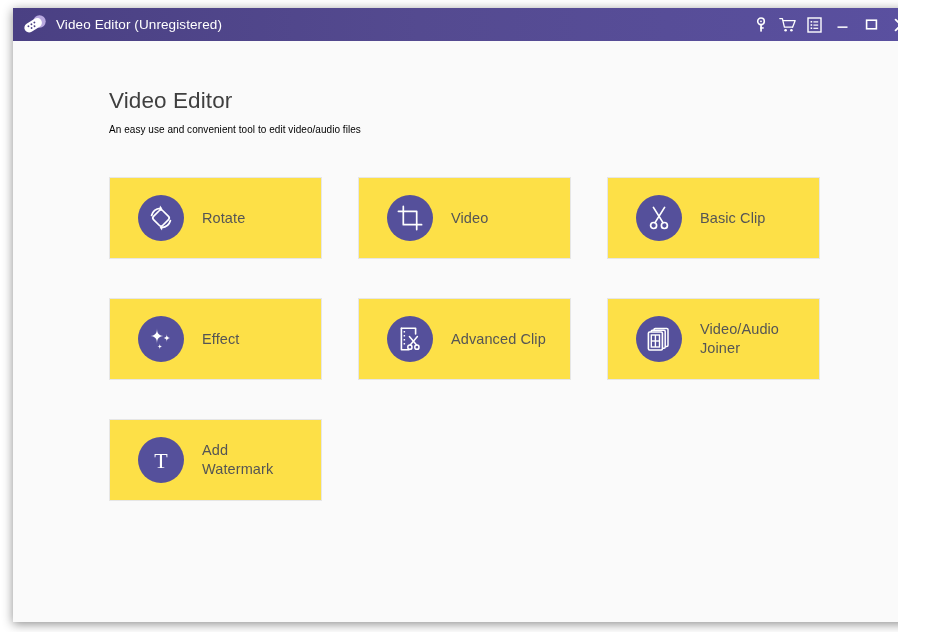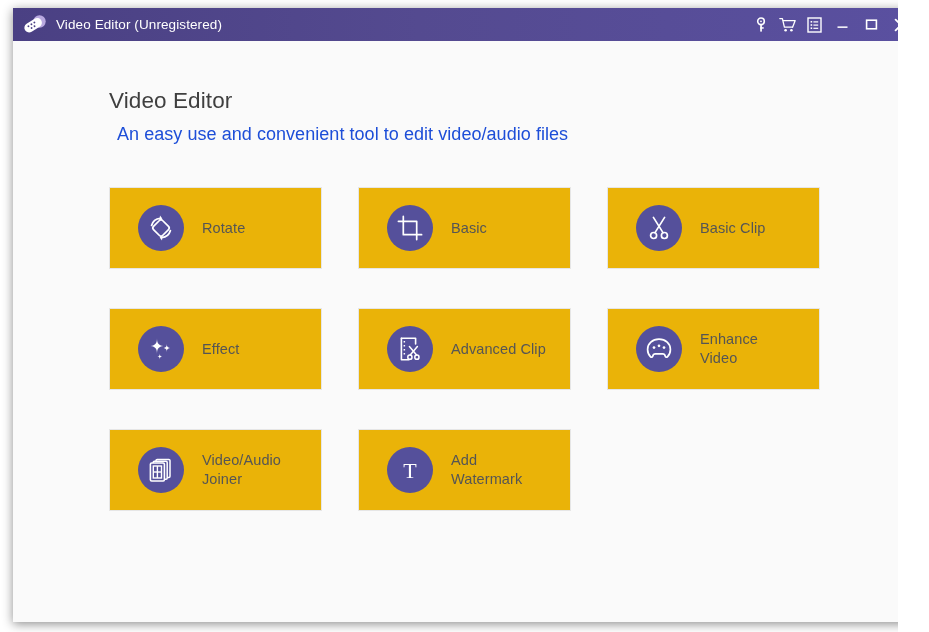--- a/index.html
+++ b/index.html
@@ -111,39 +111,39 @@
 
   #page-title {
     font-size: 22.5px;
     color: #3f3f3f;
     font-weight: normal;
     margin: 0;
     letter-spacing: 0.1px;
   }
 
   #page-subtitle {
-    font-size: 18px;
-    color: #1d4ed8;
-    margin: 10px 0 0 8px;
+    font-size: 10px;
+    color: #000000;
+    margin: 10px 0 0 0;
     letter-spacing: 0.05px;
   }
 
   #tool-grid {
     margin: 42px 0 0 96px;
     display: grid;
     grid-template-columns: repeat(3, 213px);
     grid-column-gap: 36px;
     grid-row-gap: 39px;
     width: 711px;
   }
 
   .tool-card {
     height: 82px;
     border: 1px solid #e6e6e6;
-    background: #eab308;
+    background: #fde047;
     display: flex;
     align-items: center;
     padding-left: 28px;
     box-sizing: border-box;
     cursor: pointer;
   }
 
   .tool-icon {
     width: 46px;
     height: 46px;
@@ -266,21 +266,21 @@
           <span class="tool-label">Rotate</span>
         </div>
 
         <div class="tool-card">
           <span class="tool-icon">
             <svg width="26" height="26" viewBox="0 0 26 26">
               <path d="M6.3 1.4 V19.7 H24.6" fill="none" stroke="#ffffff" stroke-width="1.7" stroke-linecap="round" stroke-linejoin="round"></path>
               <path d="M1.4 6.3 H19.7 V24.6" fill="none" stroke="#ffffff" stroke-width="1.7" stroke-linecap="round" stroke-linejoin="round"></path>
             </svg>
           </span>
-          <span class="tool-label">Basic</span>
+          <span class="tool-label">Video</span>
         </div>
 
         <div class="tool-card">
           <span class="tool-icon">
             <svg width="26" height="26" viewBox="0 0 26 26">
               <path d="M7.4 2.4 L17.0 17.6" fill="none" stroke="#ffffff" stroke-width="1.7" stroke-linecap="round"></path>
               <path d="M18.6 2.4 L9.0 17.6" fill="none" stroke="#ffffff" stroke-width="1.7" stroke-linecap="round"></path>
               <circle cx="7.6" cy="20.5" r="3.0" fill="none" stroke="#ffffff" stroke-width="1.7"></circle>
               <circle cx="18.4" cy="20.5" r="3.0" fill="none" stroke="#ffffff" stroke-width="1.7"></circle>
             </svg>
@@ -310,32 +310,20 @@
               <rect x="6.6" y="17.0" width="1.5" height="1.5" fill="#ffffff"></rect>
               <path d="M12.4 10.6 L19.6 19.0" fill="none" stroke="#ffffff" stroke-width="1.5" stroke-linecap="round"></path>
               <path d="M20.4 10.6 L13.2 19.0" fill="none" stroke="#ffffff" stroke-width="1.5" stroke-linecap="round"></path>
               <circle cx="12.9" cy="21.2" r="2.1" fill="none" stroke="#ffffff" stroke-width="1.5"></circle>
               <circle cx="19.9" cy="21.2" r="2.1" fill="none" stroke="#ffffff" stroke-width="1.5"></circle>
             </svg>
           </span>
           <span class="tool-label">Advanced Clip</span>
         </div>
 
-        <div class="tool-card">
-          <span class="tool-icon">
-            <svg width="28" height="28" viewBox="0 0 28 28">
-              <path d="M14 4.2 C7.4 4.2 2.6 8.6 2.6 14.4 C2.6 17.4 3.8 20.0 5.6 21.8 C6.4 22.6 7.6 22.2 7.8 21.1 C8.0 19.8 9.0 18.9 10.4 18.9 H17.6 C19.0 18.9 20.0 19.8 20.2 21.1 C20.4 22.2 21.6 22.6 22.4 21.8 C24.2 20.0 25.4 17.4 25.4 14.4 C25.4 8.6 20.6 4.2 14 4.2 Z" fill="none" stroke="#ffffff" stroke-width="1.7" stroke-linejoin="round"></path>
-              <circle cx="9.0" cy="12.6" r="1.35" fill="#ffffff"></circle>
-              <circle cx="14.0" cy="10.8" r="1.35" fill="#ffffff"></circle>
-              <circle cx="19.0" cy="12.6" r="1.35" fill="#ffffff"></circle>
-            </svg>
-          </span>
-          <span class="tool-label">Enhance
-Video</span>
-        </div>
 
         <div class="tool-card">
           <span class="tool-icon">
             <svg width="26" height="26" viewBox="0 0 26 26">
               <rect x="8.0" y="2.4" width="14.0" height="18.0" rx="1.2" fill="none" stroke="#ffffff" stroke-width="1.5"></rect>
               <rect x="5.2" y="4.2" width="14.0" height="18.0" rx="1.2" fill="#55509b" stroke="#ffffff" stroke-width="1.5"></rect>
               <rect x="2.4" y="6.0" width="14.0" height="18.0" rx="1.2" fill="#55509b" stroke="#ffffff" stroke-width="1.6"></rect>
               <rect x="5.3" y="9.0" width="8.2" height="12.0" fill="none" stroke="#ffffff" stroke-width="1.4"></rect>
               <path d="M9.4 9.0 V21.0" stroke="#ffffff" stroke-width="1.4"></path>
               <path d="M5.3 15.0 H13.5" stroke="#ffffff" stroke-width="1.4"></path>

